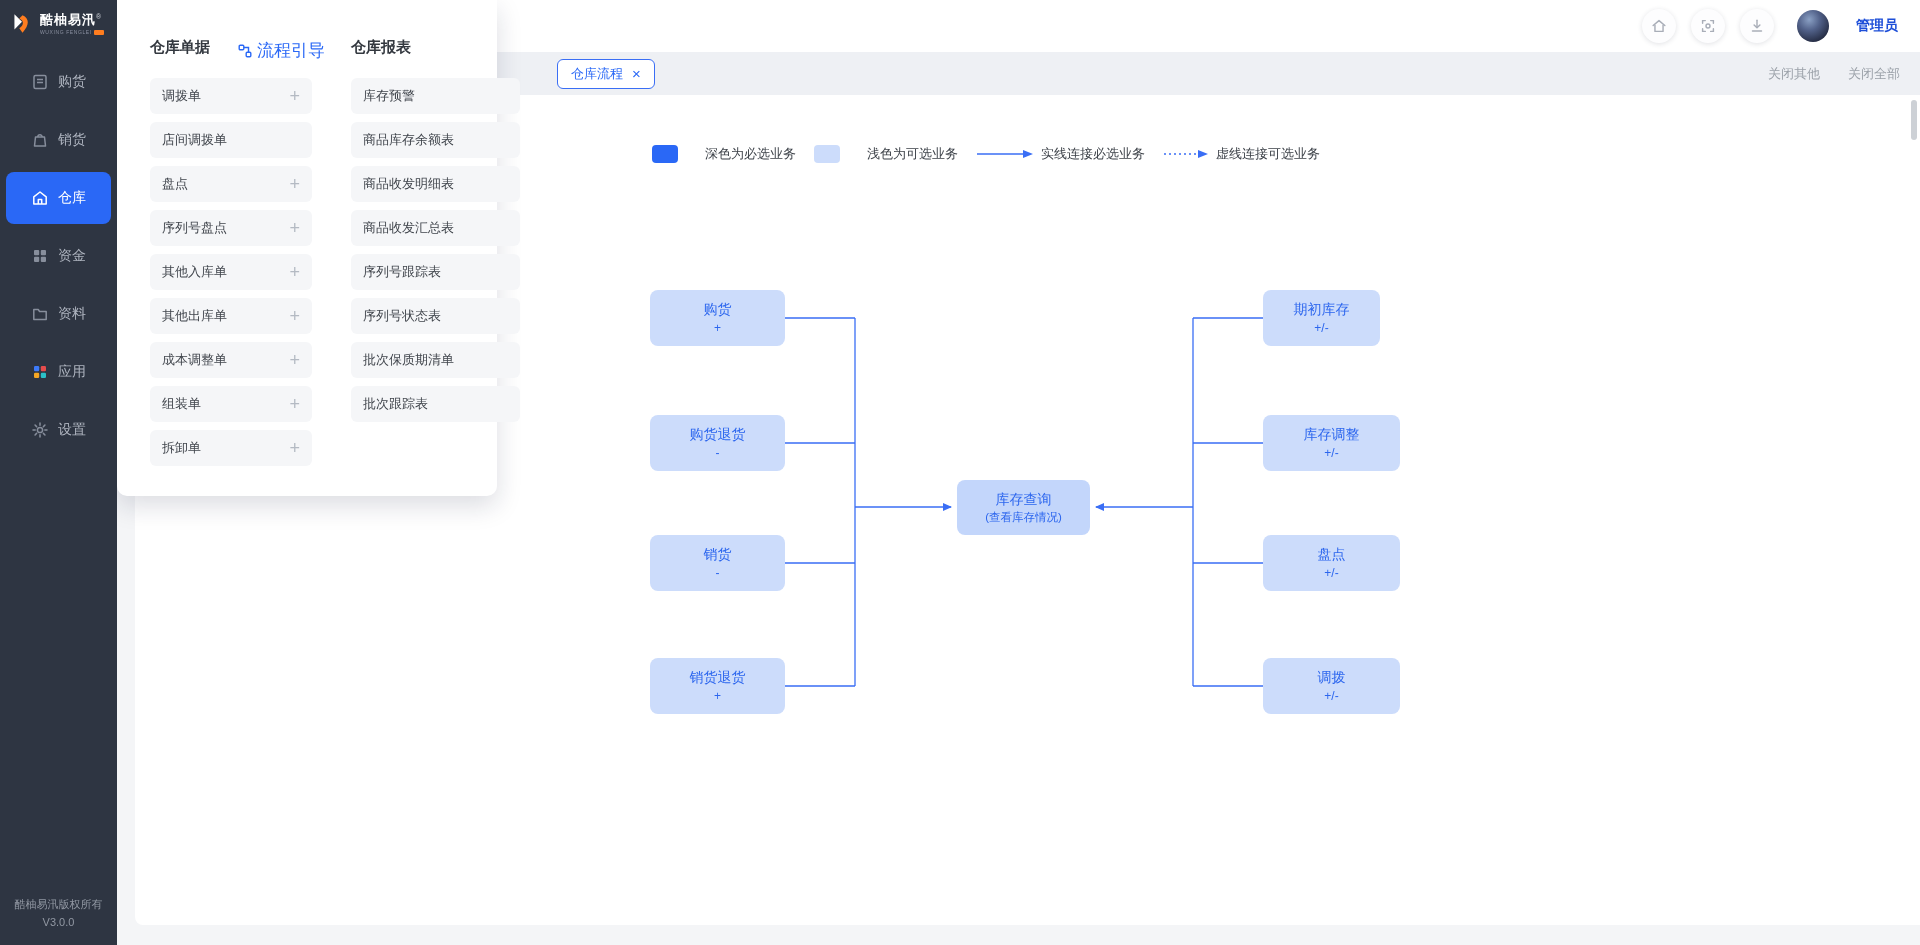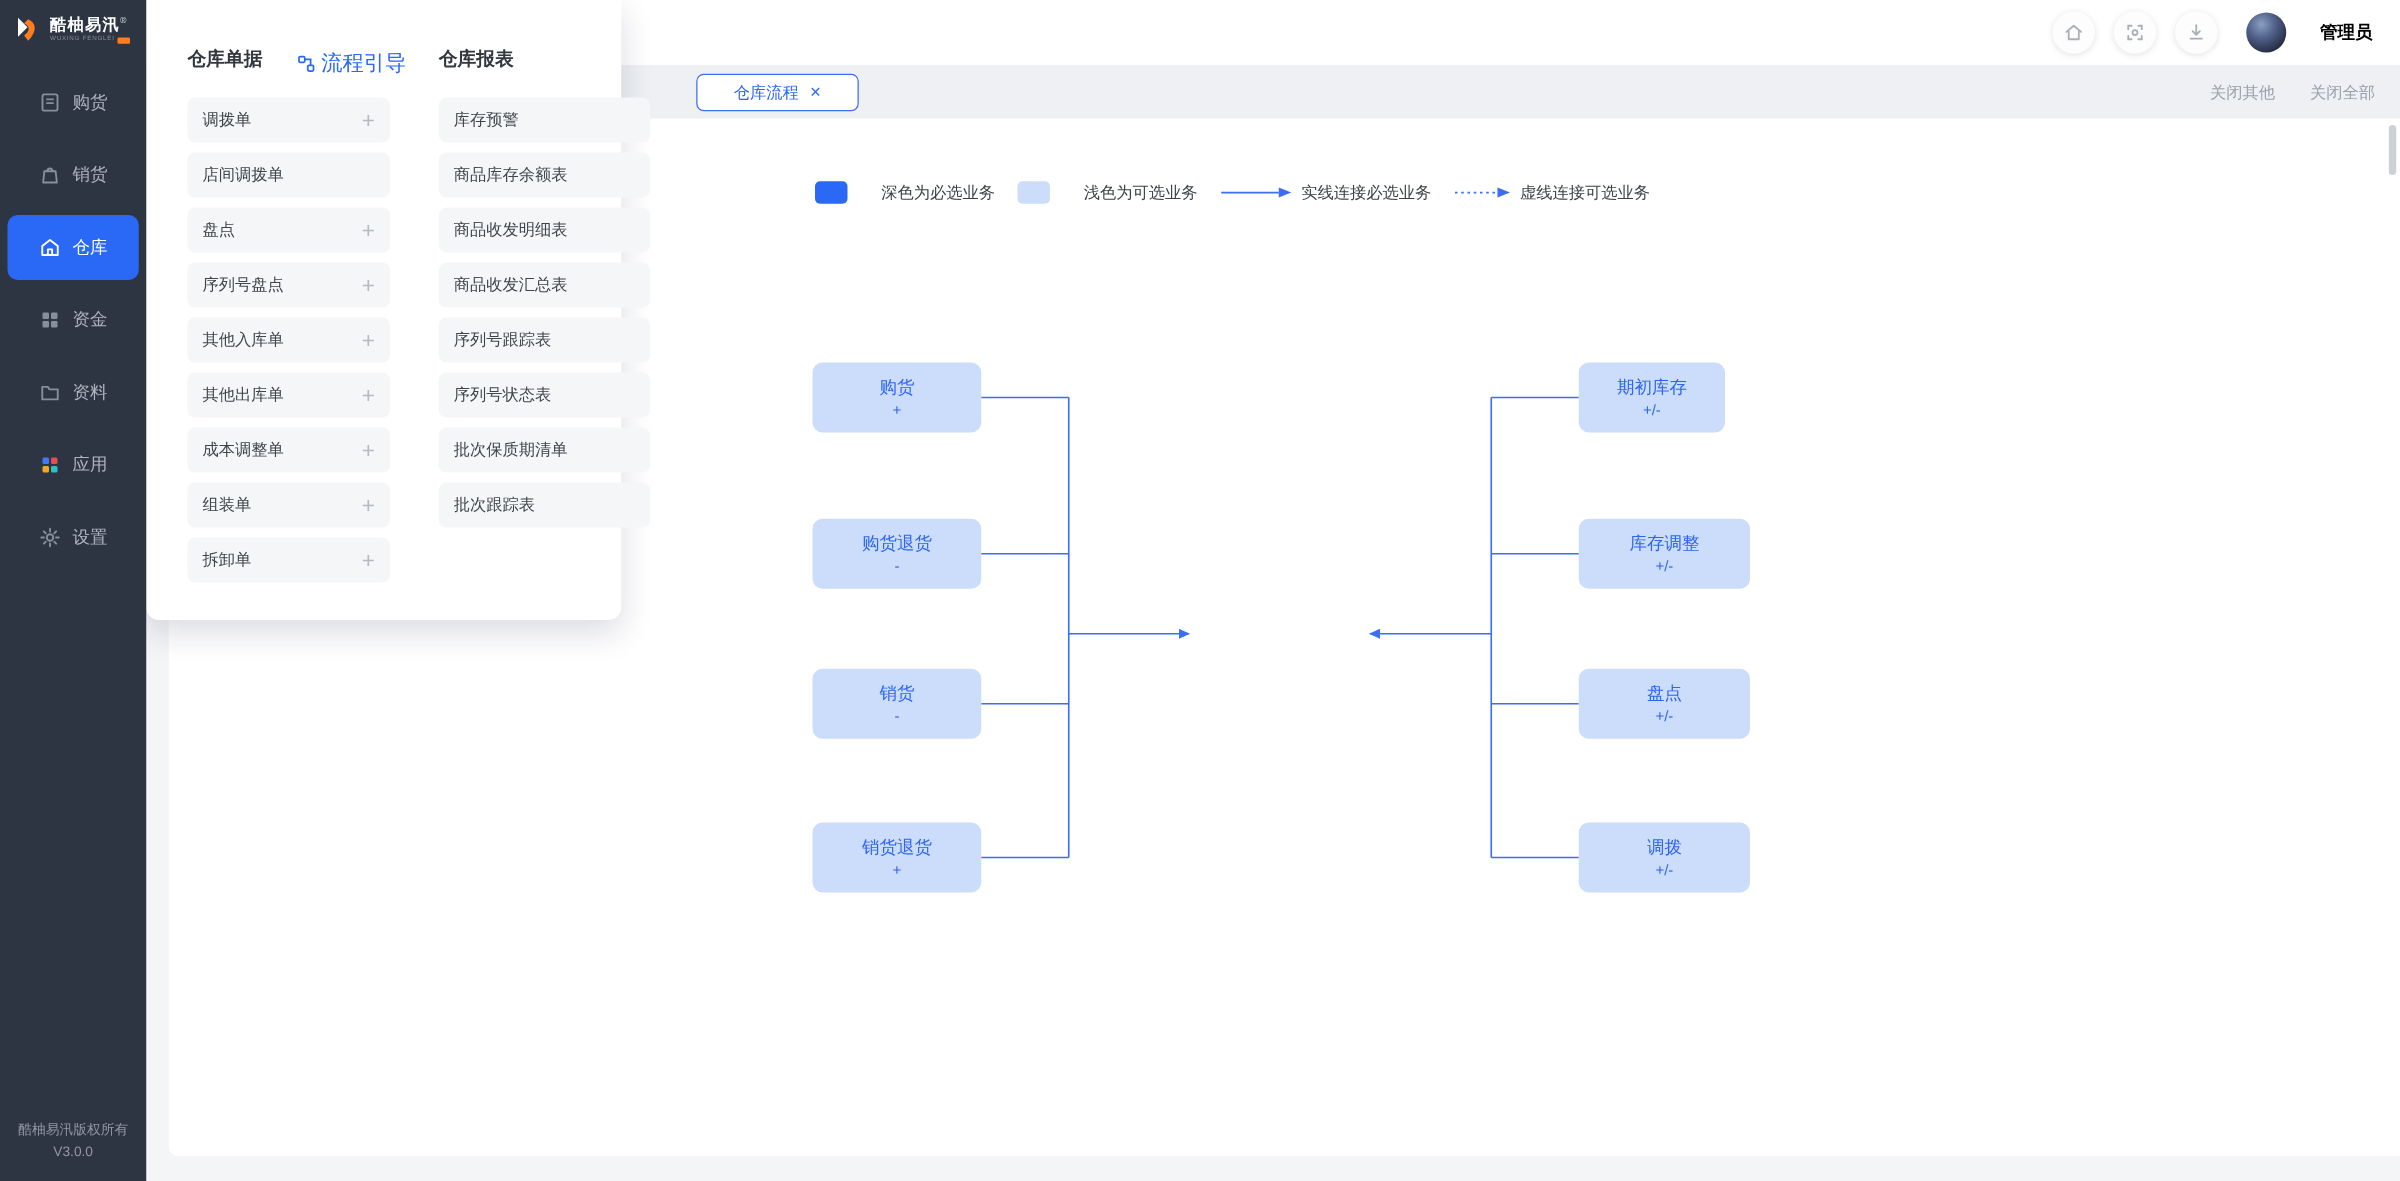--- a/index.html
+++ b/index.html
@@ -27,24 +27,24 @@
 
   
   .main { flex:1; display:flex; flex-direction:column; min-width:0; }
   .topbar { height:52px; background:#fff; display:flex; align-items:center;
     justify-content:flex-end; padding-right:22px; gap:15px; }
   .icon-btn { width:34px; height:34px; border-radius:50%; border:none; background:#fdfdfe;
     box-shadow:0 1px 5px rgba(40,50,70,.14); display:flex; align-items:center; justify-content:center;
     color:#a9aeb8; cursor:pointer; }
   .avatar { width:32px; height:32px; border-radius:50%; margin-left:8px; flex:none; cursor:pointer;
     background:radial-gradient(circle at 38% 30%, #8aa0c4 0%, #52628a 36%, #242b42 78%, #161a29 100%); }
-  .username { font-size:14px; color:#000000; font-weight:bold; cursor:pointer;margin-left:12px; }
+  .username { font-size:14px; color:#1d4ed8; font-weight:bold; cursor:pointer;margin-left:12px; }
 
   .tabstrip { height:43px; background:#eef0f4; display:flex; align-items:center; position:relative; flex:none; }
-  .tab { margin-left:440px; height:30px; padding:0 29px; background:#fff; border:1px solid #3a6ef5;
+  .tab { margin-left:440px; height:30px; padding:0 13px; background:#fff; border:1px solid #3a6ef5;
     border-radius:6px; display:flex; align-items:center; gap:9px; color:#2a68f6; font-size:13px; cursor:pointer; }
   .tab-close { font-size:15px; line-height:1; cursor:pointer; }
   .tab-actions { position:absolute; right:20px; display:flex; gap:28px; font-size:13px; color:#9aa0a8; }
   .tab-actions span { cursor:pointer; }
 
   .content { flex:1; background:#f4f5f7; padding:0 0 20px 18px; position:relative; }
   .card { position:relative; width:100%; height:830px; background:#fff; border-radius:8px 0 0 8px; overflow:hidden; }
 
   
   .legend { position:absolute; left:517px; top:50px; display:flex; align-items:center; }
@@ -265,20 +265,24 @@
             </defs>
             <g stroke="#3a6ef5" stroke-width="1.3" fill="none">
               <path d="M650 223 H720 M650 348 H720 M650 468 H720 M650 591 H720"></path>
               <path d="M720 223 V591"></path>
               <path d="M1128 223 H1058 M1128 348 H1058 M1128 468 H1058 M1128 591 H1058"></path>
               <path d="M1058 223 V591"></path>
               <path d="M720 412 H816" marker-end="url(#arrw)"></path>
               <path d="M1058 412 H961" marker-end="url(#arrw)"></path>
             </g>
           </svg>
+          <div class="fnode center" style="left:822px; top:385px; width:133px; height:55px;">
+            <div class="fn-title">库存查询</div>
+            <div class="fn-sub">(查看库存情况)</div>
+          </div>
         <div class="fnode" style="left: 515px; top: 195px; width: 135px;">
               <div class="fn-title">购货</div>
               <div class="fn-sub">+</div>
             </div>
             <div class="fnode" style="left: 515px; top: 320px; width: 135px;">
               <div class="fn-title">购货退货</div>
               <div class="fn-sub">-</div>
             </div>
             <div class="fnode" style="left: 515px; top: 440px; width: 135px;">
               <div class="fn-title">销货</div>

